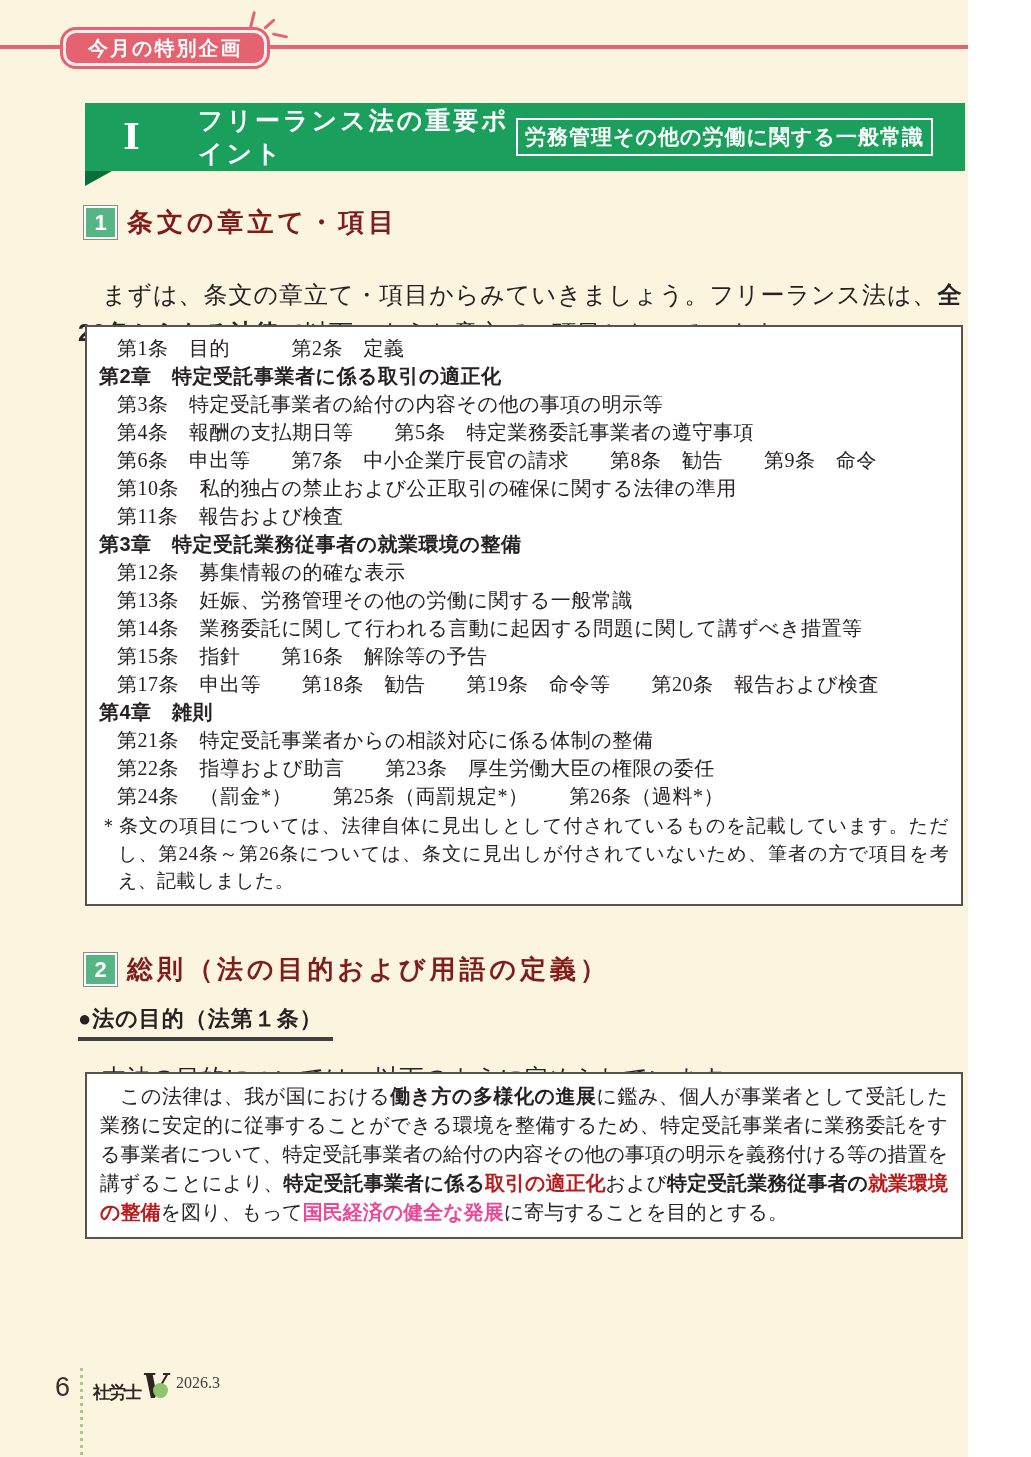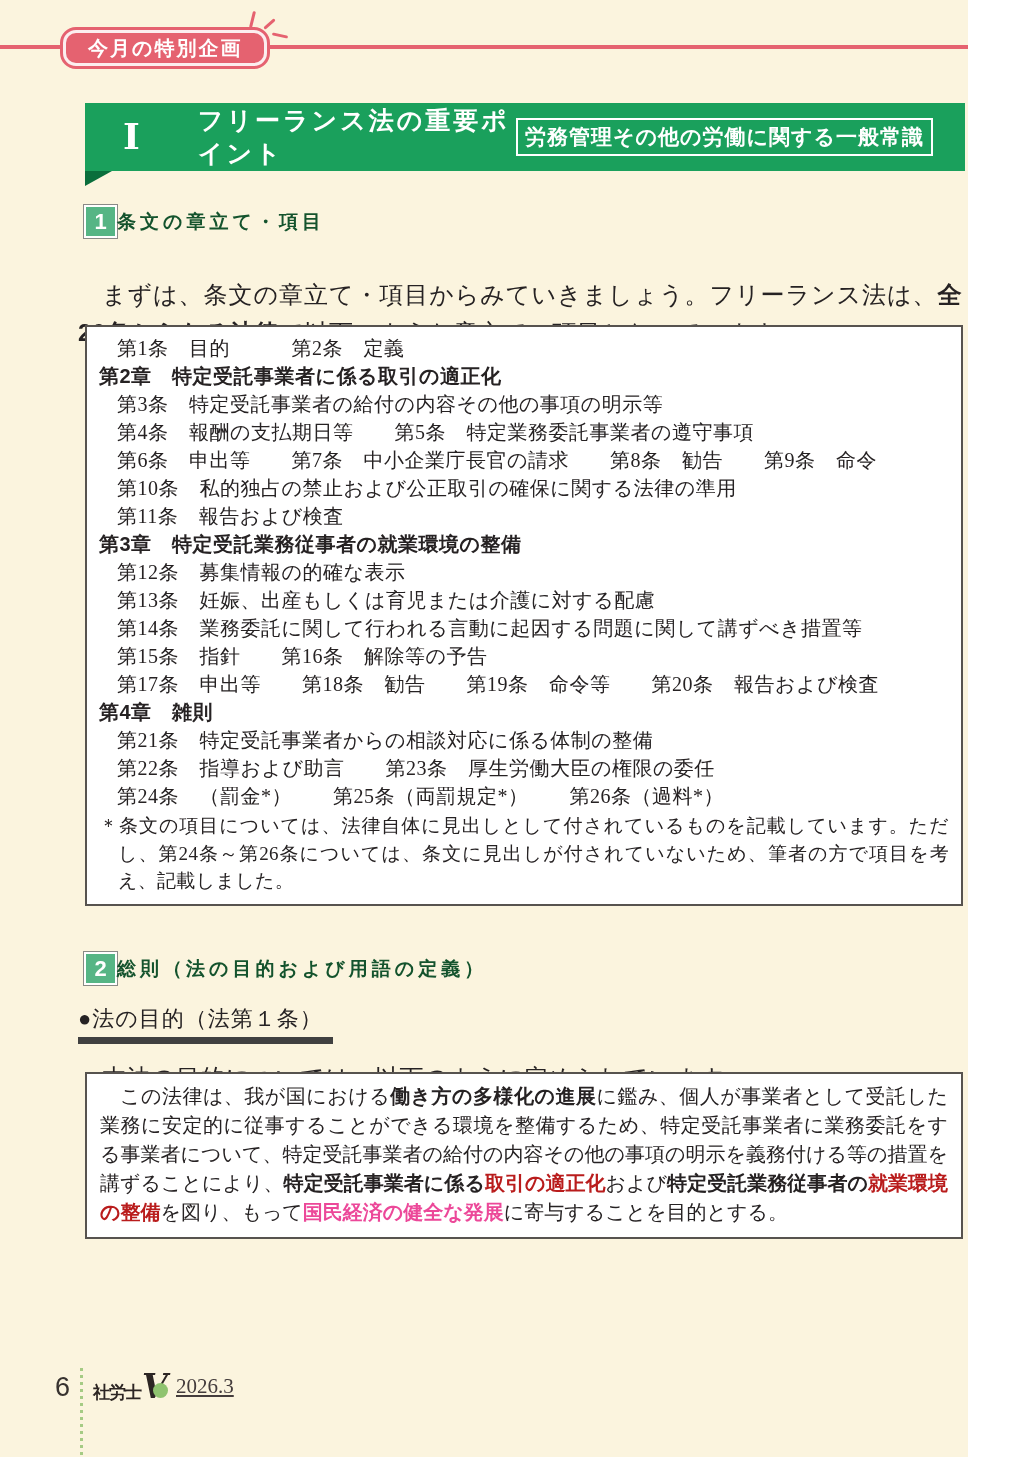--- a/index.html
+++ b/index.html
@@ -60,22 +60,23 @@
   .num-badge{
     width:33px;height:33px;flex:0 0 33px;
     background:#56b585;color:#fff;
     border:2px solid #fff;outline:1px solid #8a8a86;
     box-sizing:border-box;
     display:flex;align-items:center;justify-content:center;
     font-family:"Liberation Sans","DejaVu Sans",sans-serif;
     font-weight:bold;font-size:22px;
   }
   .section-title{
-    font-family:"Liberation Sans","DejaVu Sans",sans-serif;
-    font-weight:bold;font-size:19px;letter-spacing:4px;color:#14532d;
+    margin-left:10px;
+    font-family:"Liberation Sans","DejaVu Sans",sans-serif;
+    font-weight:bold;font-size:26px;letter-spacing:4px;color:#7f1d1d;
     white-space:nowrap;
   }
   
   .para{
     position:absolute;left:78px;width:884px;
     font-size:24px;line-height:1.55;text-align:justify;
     text-indent:1em;letter-spacing:0.5px;
   }
   .para-intro{top:252px;}
   .para-lead{top:1038px;line-height:1.4;}
@@ -102,22 +103,22 @@
   }
   .law-footnote{
     font-family:"Liberation Serif","DejaVu Serif",serif;
     font-size:19px;line-height:1.45;text-align:justify;
     padding-left:1em;text-indent:-1em;margin-top:2px;letter-spacing:0.3px;
   }
   
   .subheading{
     position:absolute;top:1004px;left:78px;
     font-family:"Liberation Sans","DejaVu Sans",sans-serif;
-    font-weight:normal;font-size:22px;letter-spacing:1px;
-    border-bottom:7px solid #404040;padding:0 10px 3px 0;
+    font-weight:bold;font-size:22px;letter-spacing:1px;
+    border-bottom:4px solid #404040;padding:0 10px 3px 0;
   }
   
   .purpose-box{
     position:absolute;top:1072px;left:85px;width:878px;
     box-sizing:border-box;
     background:#fff;border:2px solid #57534f;
     padding:8px 13px 10px 13px;
   }
   .purpose-text{
     font-size:20px;line-height:1.45;text-align:justify;
@@ -145,21 +146,21 @@
     font-family:"DejaVu Serif","Liberation Serif",serif;
     font-weight:bold;font-style:italic;font-size:33px;line-height:0.8;margin-left:1px;
   }
   .issue-dot{
     position:absolute;top:1383px;left:153px;width:15px;height:15px;
     border-radius:50%;background:#8fc36f;
   }
   .issue-date{
     position:absolute;top:1374px;left:176px;
     font-family:"Liberation Serif","DejaVu Serif",serif;
-    font-size:21px;color:#443c3c;text-decoration:underline;
+    font-size:16px;color:#443c3c;
   }
 </style>
 </head>
 <body>
 
 <div class="page">
 
   <div class="top-line"></div>
   <div class="feature-badge">
     <div class="feature-badge-inner">今月の特別企画</div>
@@ -186,21 +187,21 @@
     <div>
         <div class="law-line law-article">第1条　目的　　　第2条　定義</div>
         <div class="law-line law-chapter">第2章　特定受託事業者に係る取引の適正化</div>
         <div class="law-line law-article">第3条　特定受託事業者の給付の内容その他の事項の明示等</div>
         <div class="law-line law-article">第4条　報酬の支払期日等　　第5条　特定業務委託事業者の遵守事項</div>
         <div class="law-line law-article">第6条　申出等　　第7条　中小企業庁長官の請求　　第8条　勧告　　第9条　命令</div>
         <div class="law-line law-article">第10条　私的独占の禁止および公正取引の確保に関する法律の準用</div>
         <div class="law-line law-article">第11条　報告および検査</div>
         <div class="law-line law-chapter">第3章　特定受託業務従事者の就業環境の整備</div>
         <div class="law-line law-article">第12条　募集情報の的確な表示</div>
-        <div class="law-line law-article">第13条　妊娠、出産もしくは育児または介護に対する配慮</div>
+        <div class="law-line law-article">第13条　妊娠、労務管理その他の労働に関する一般常識</div>
         <div class="law-line law-article">第14条　業務委託に関して行われる言動に起因する問題に関して講ずべき措置等</div>
         <div class="law-line law-article">第15条　指針　　第16条　解除等の予告</div>
         <div class="law-line law-article">第17条　申出等　　第18条　勧告　　第19条　命令等　　第20条　報告および検査</div>
         <div class="law-line law-chapter">第4章　雑則</div>
         <div class="law-line law-article">第21条　特定受託事業者からの相談対応に係る体制の整備</div>
         <div class="law-line law-article">第22条　指導および助言　　第23条　厚生労働大臣の権限の委任</div>
         <div class="law-line law-article">第24条　（罰金*）　　第25条（両罰規定*）　　第26条（過料*）</div>
       </div>
     <div class="law-footnote">＊条文の項目については、法律自体に見出しとして付されているものを記載しています。ただし、第24条～第26条については、条文に見出しが付されていないため、筆者の方で項目を考え、記載しました。</div>
   </div>

